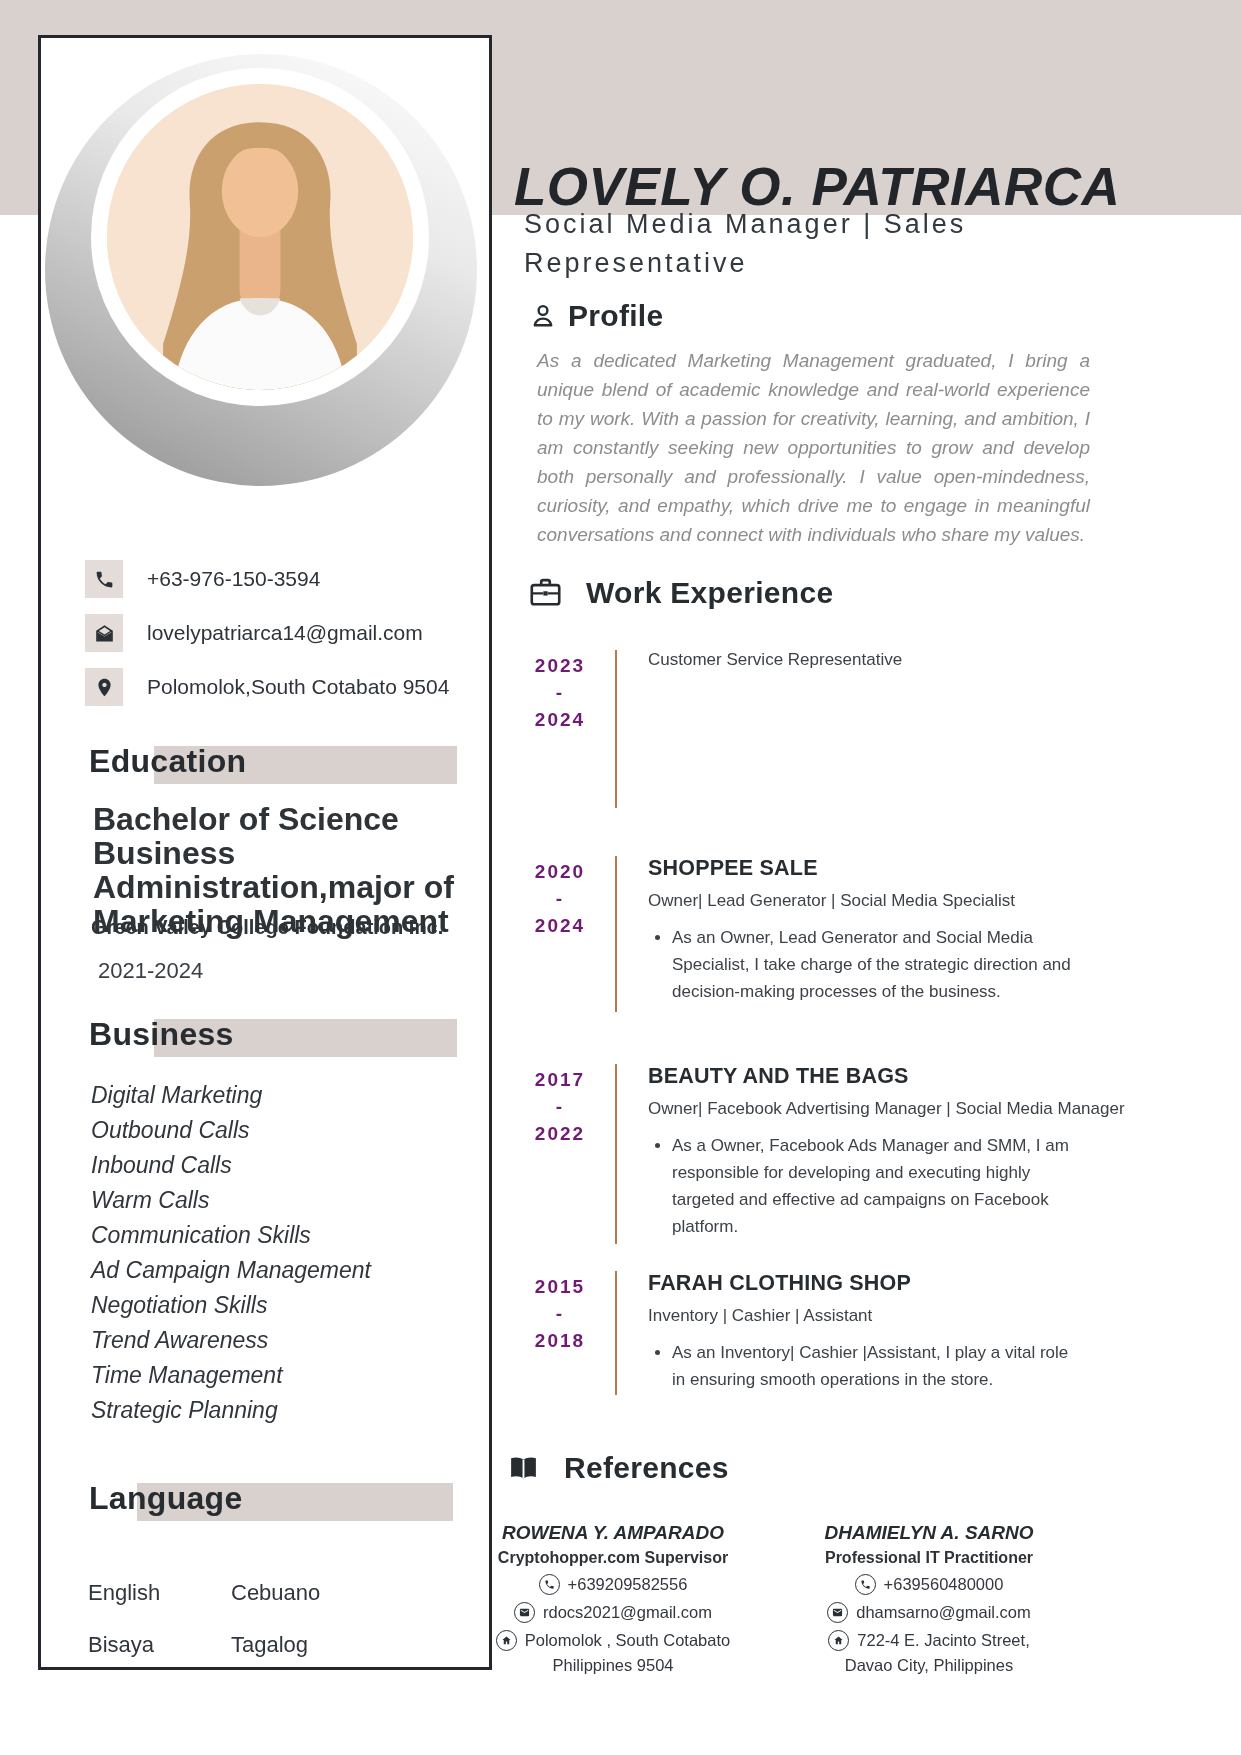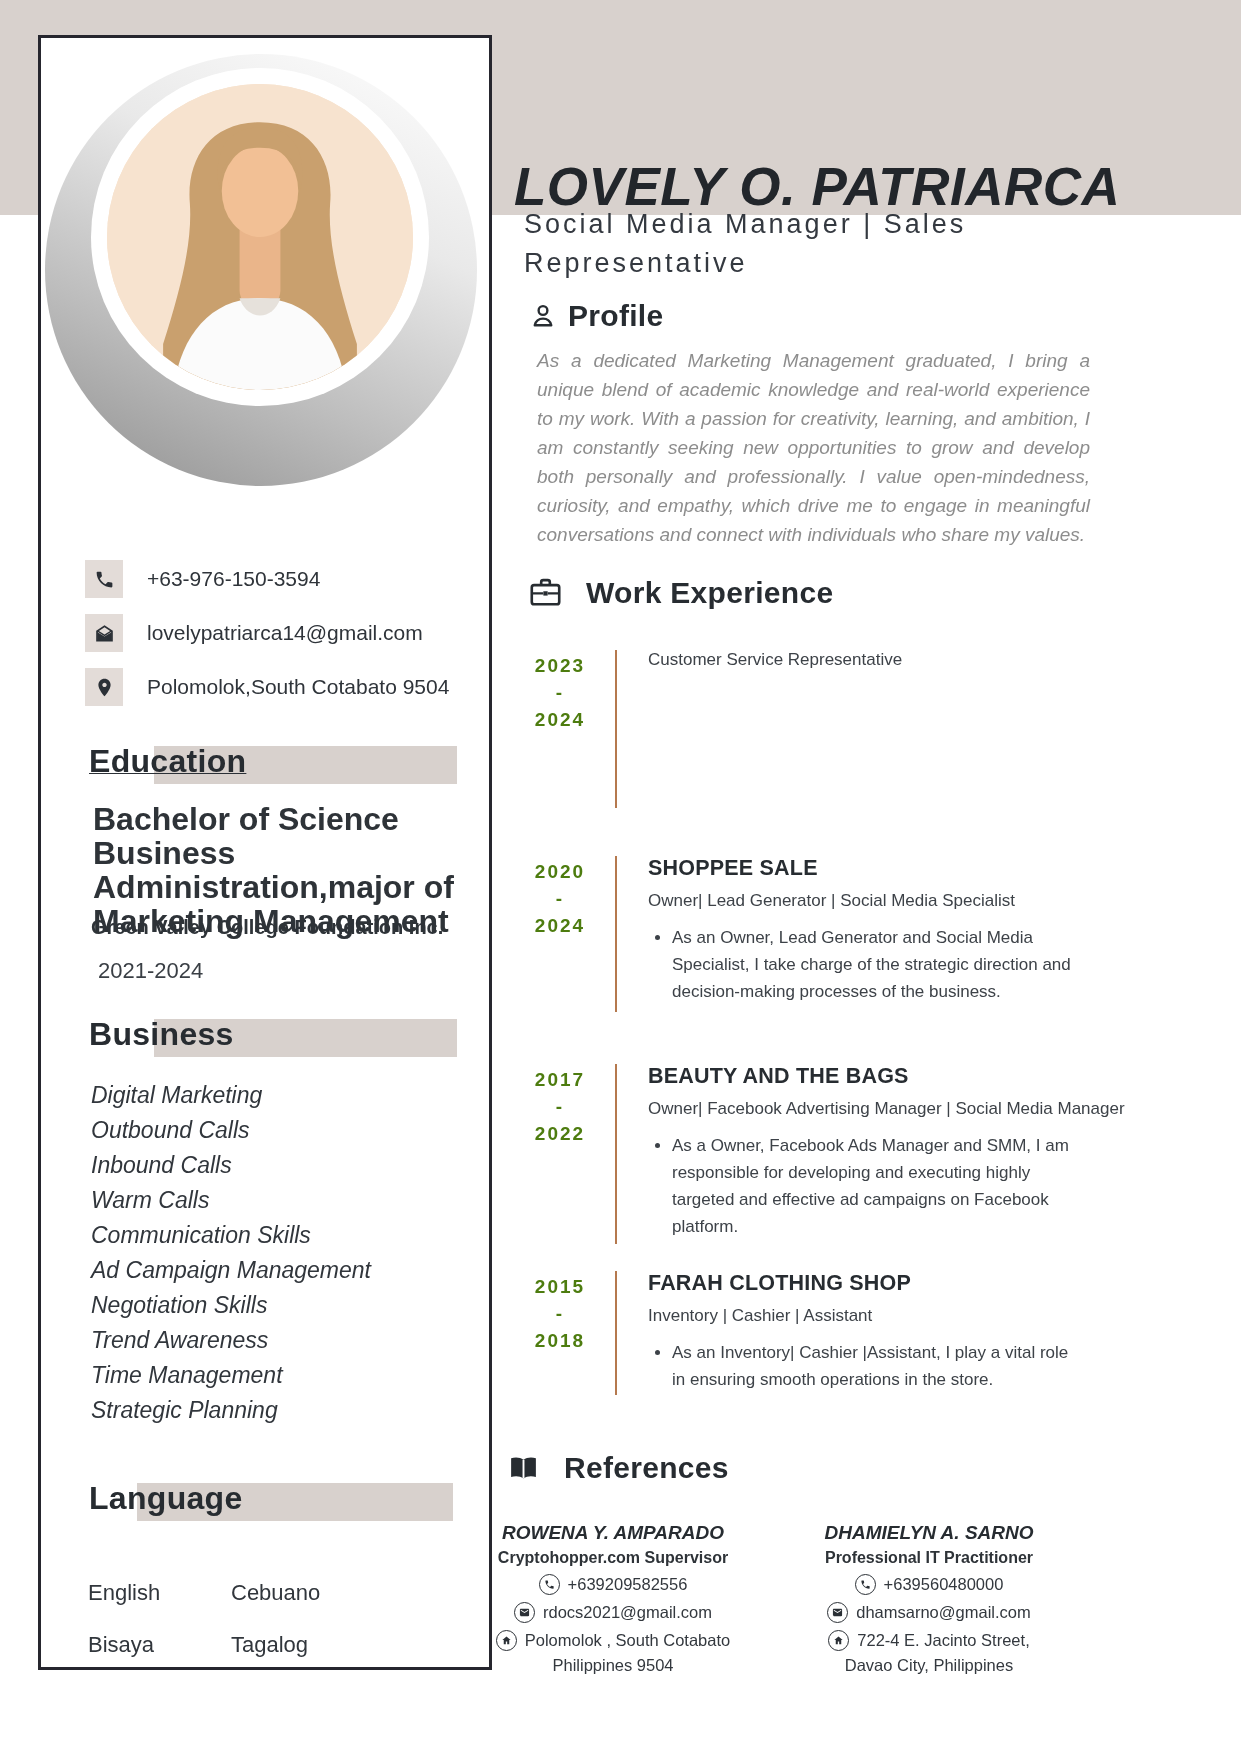--- a/index.html
+++ b/index.html
@@ -25,21 +25,21 @@
 
   .contact{position:absolute;left:44px;top:522px;}
   .c-row{display:flex;align-items:center;gap:24px;margin-bottom:16px;height:38px;}
   .c-ico{width:38px;height:38px;background:#e3dcd8;display:flex;align-items:center;justify-content:center;flex:0 0 38px;}
   .c-ico svg{width:21px;height:21px;fill:#2b3036;}
   .c-txt{font-size:21px;color:#2f343a;}
 
   .side-head{position:absolute;left:0;width:100%;height:44px;}
   .side-head .bar{position:absolute;top:3px;height:38px;background:#d8d1cd;}
   .side-head .txt{position:relative;z-index:1;font-size:32px;font-weight:bold;color:#272c31;letter-spacing:.3px;}
-  .h-edu{top:705px;text-decoration:underline;}  .h-edu .txt{margin-left:48px;}  .h-edu .bar{left:113px;width:303px;}
+  .h-edu{top:705px;}  .h-edu .txt{margin-left:48px;}  .h-edu .bar{left:113px;width:303px;}
   .h-exp{top:978px;}  .h-exp .txt{margin-left:48px;}  .h-exp .bar{left:113px;width:303px;}
   .h-lang{top:1442px;} .h-lang .txt{margin-left:48px;} .h-lang .bar{left:96px;width:316px;}
 
   .edu-degree{position:absolute;left:52px;top:764px;width:372px;font-size:32px;line-height:34px;font-weight:bold;color:#2e3338;}
   .edu-school{position:absolute;left:50px;top:878px;font-size:20px;font-weight:bold;color:#2e3338;}
   .edu-years{position:absolute;left:57px;top:920px;font-size:22px;color:#3a3f45;}
 
   .exp-list{position:absolute;left:50px;top:1040px;margin:0;padding:0;list-style:none;}
   .exp-list li{font-size:23px;line-height:35px;color:#31363c;font-style:italic;}
 
@@ -61,21 +61,21 @@
   .rf-head{left:507px;top:1451px;gap:24px;}
 
   .profile-text{
     position:absolute;left:537px;top:346px;width:553px;font-size:19px;font-style:italic;
     line-height:29px;color:#8d8d8d;text-align:justify;
   }
 
   .job{position:absolute;left:521px;display:flex;}
   .j1{top:650px;min-height:158px;} .j2{top:856px;min-height:156px;}
   .j3{top:1064px;min-height:180px;} .j4{top:1271px;min-height:124px;}
-  .j-dates{width:78px;text-align:center;font-size:19px;font-weight:bold;letter-spacing:2px;color:#4d7c0f;line-height:27px;padding-top:2px;}
+  .j-dates{width:78px;text-align:center;font-size:19px;font-weight:bold;letter-spacing:2px;color:#701a75;line-height:27px;padding-top:2px;}
   .j-dates span{display:block;}
   .j-line{width:2px;background:#b5794e;margin-left:16px;align-self:stretch;}
   .j-body{margin-left:31px;width:436px;}
   .j-company{margin:0 0 10px 0;font-size:21.5px;font-weight:bold;color:#272c31;letter-spacing:.2px;white-space:nowrap;}
   .j-role{font-size:17px;color:#3d4248;margin-bottom:13px;white-space:nowrap;}
   .j-body ul{margin:0;padding-left:24px;width:404px;}
   .j-body li{font-size:17px;line-height:27px;color:#3d4248;}
 
   .refs{position:absolute;left:478px;top:1522px;width:586px;display:flex;gap:46px;}
   .ref{flex:1;text-align:center;}

